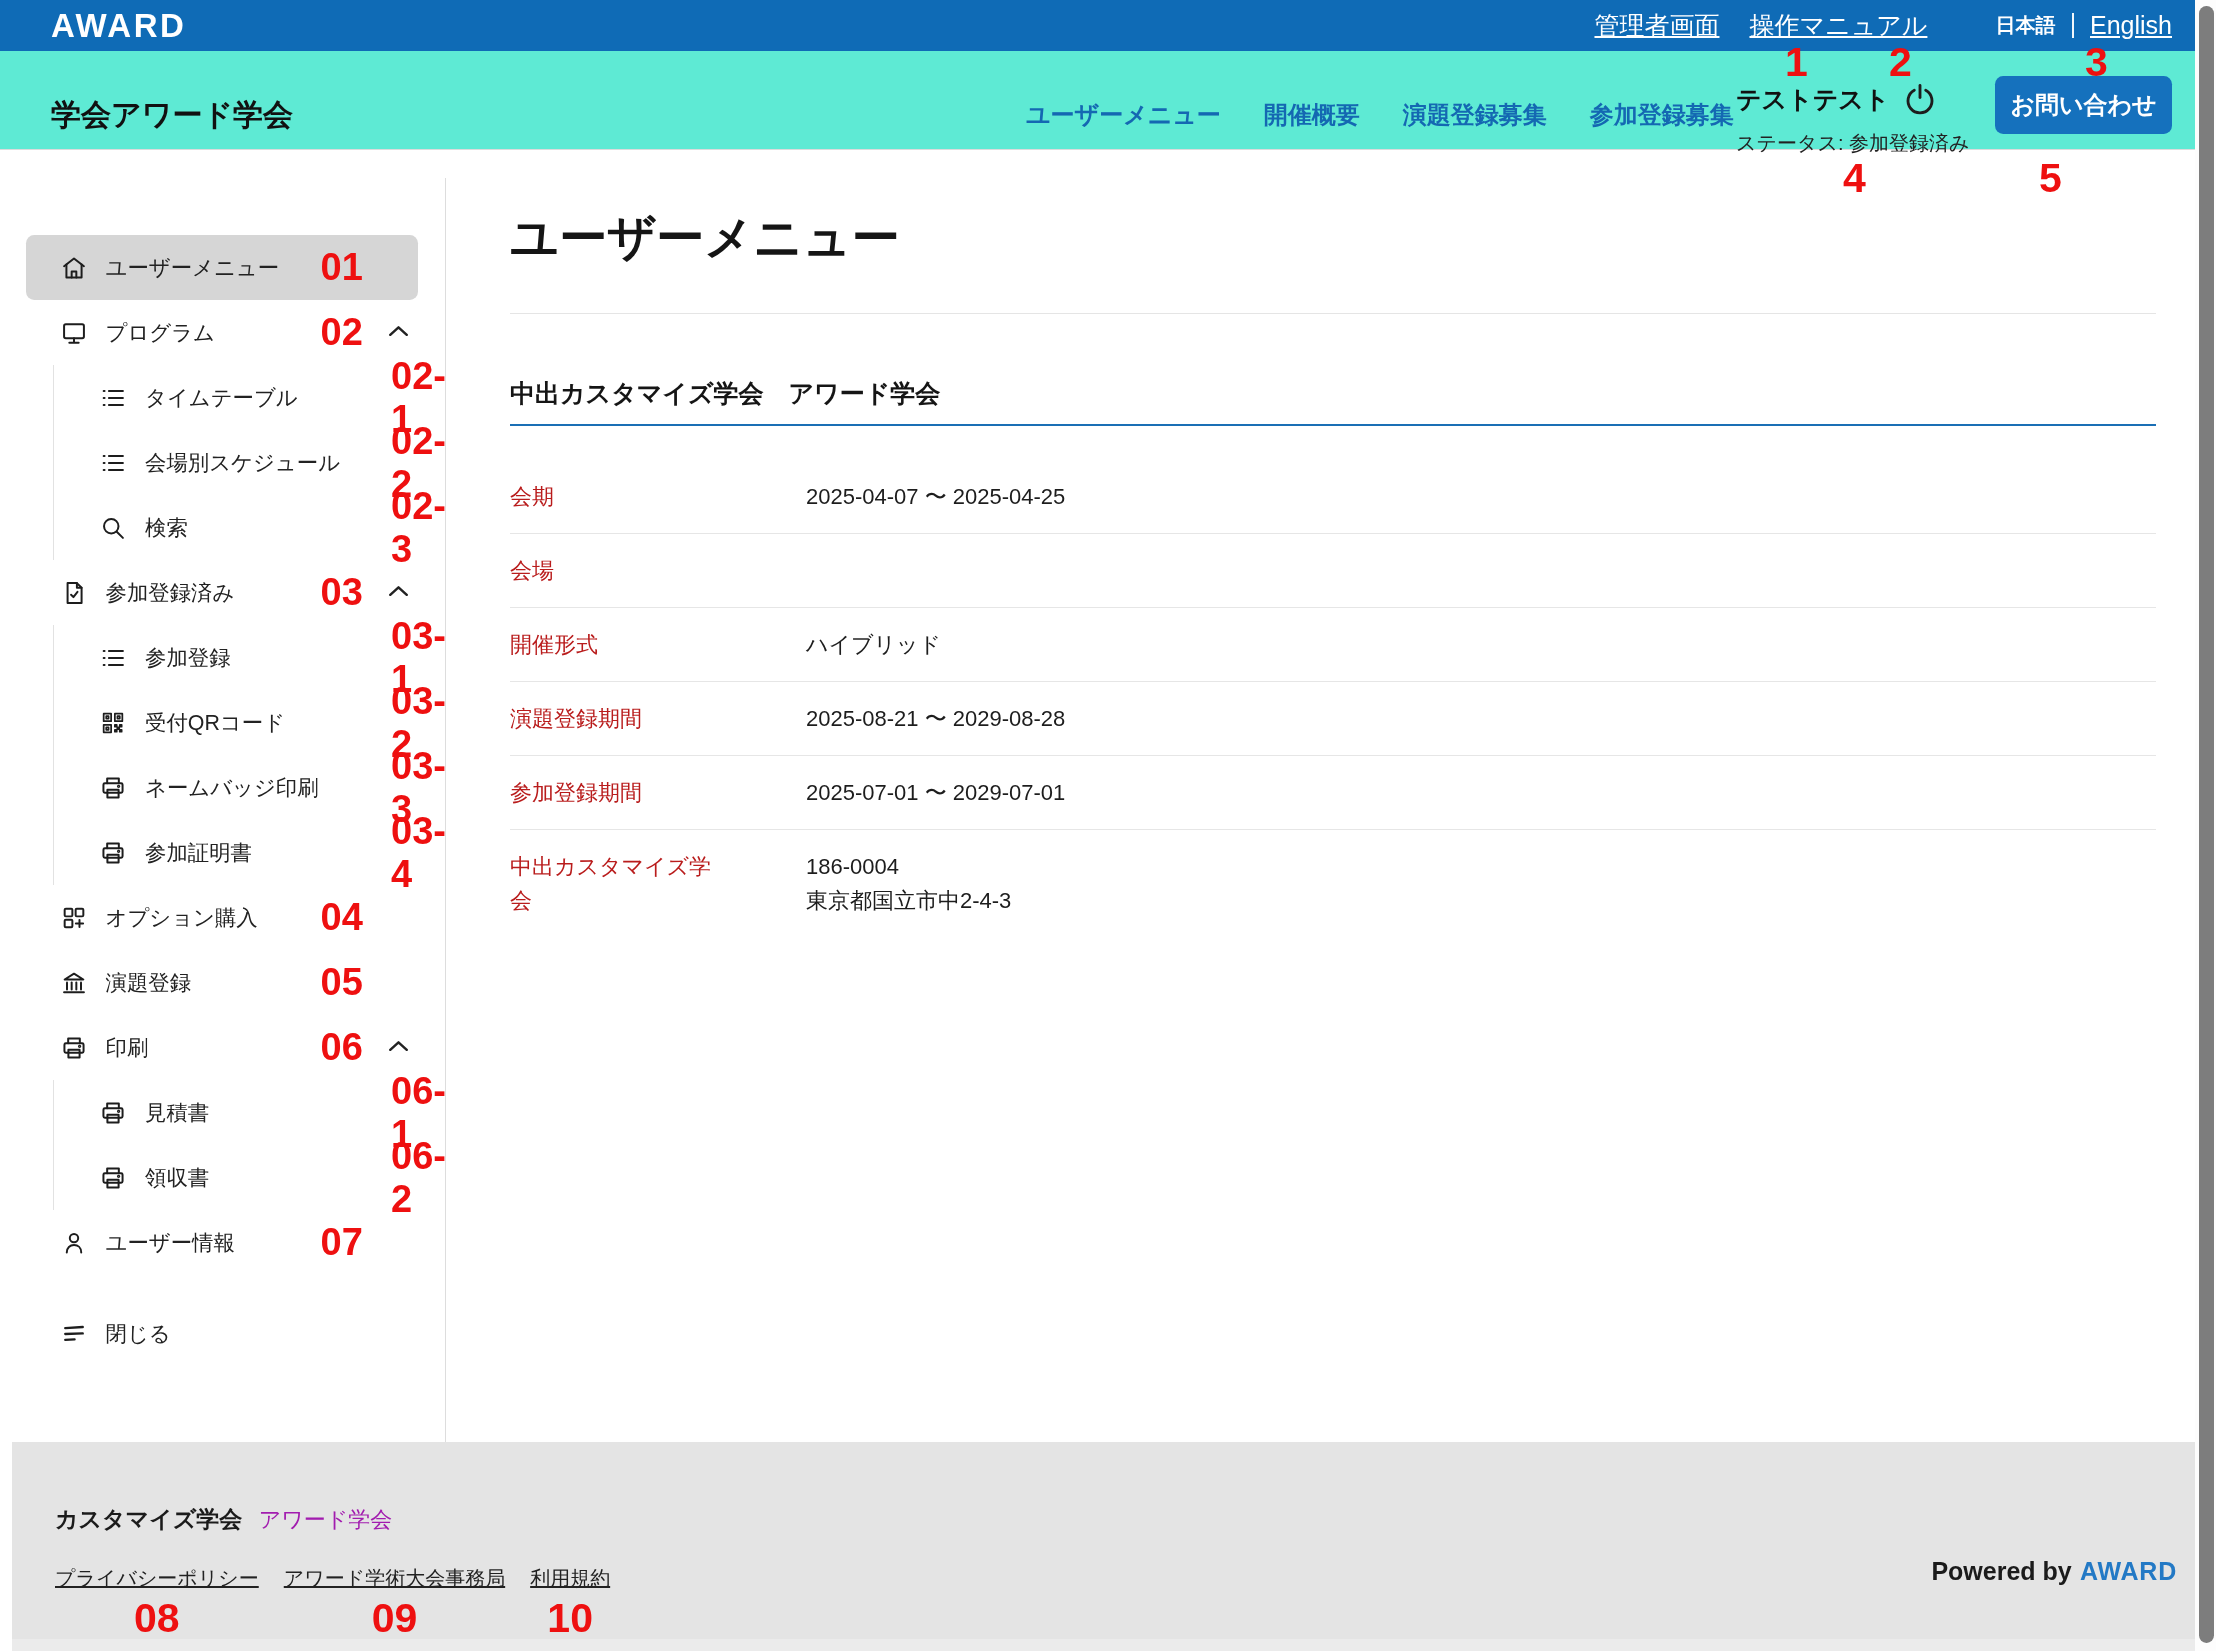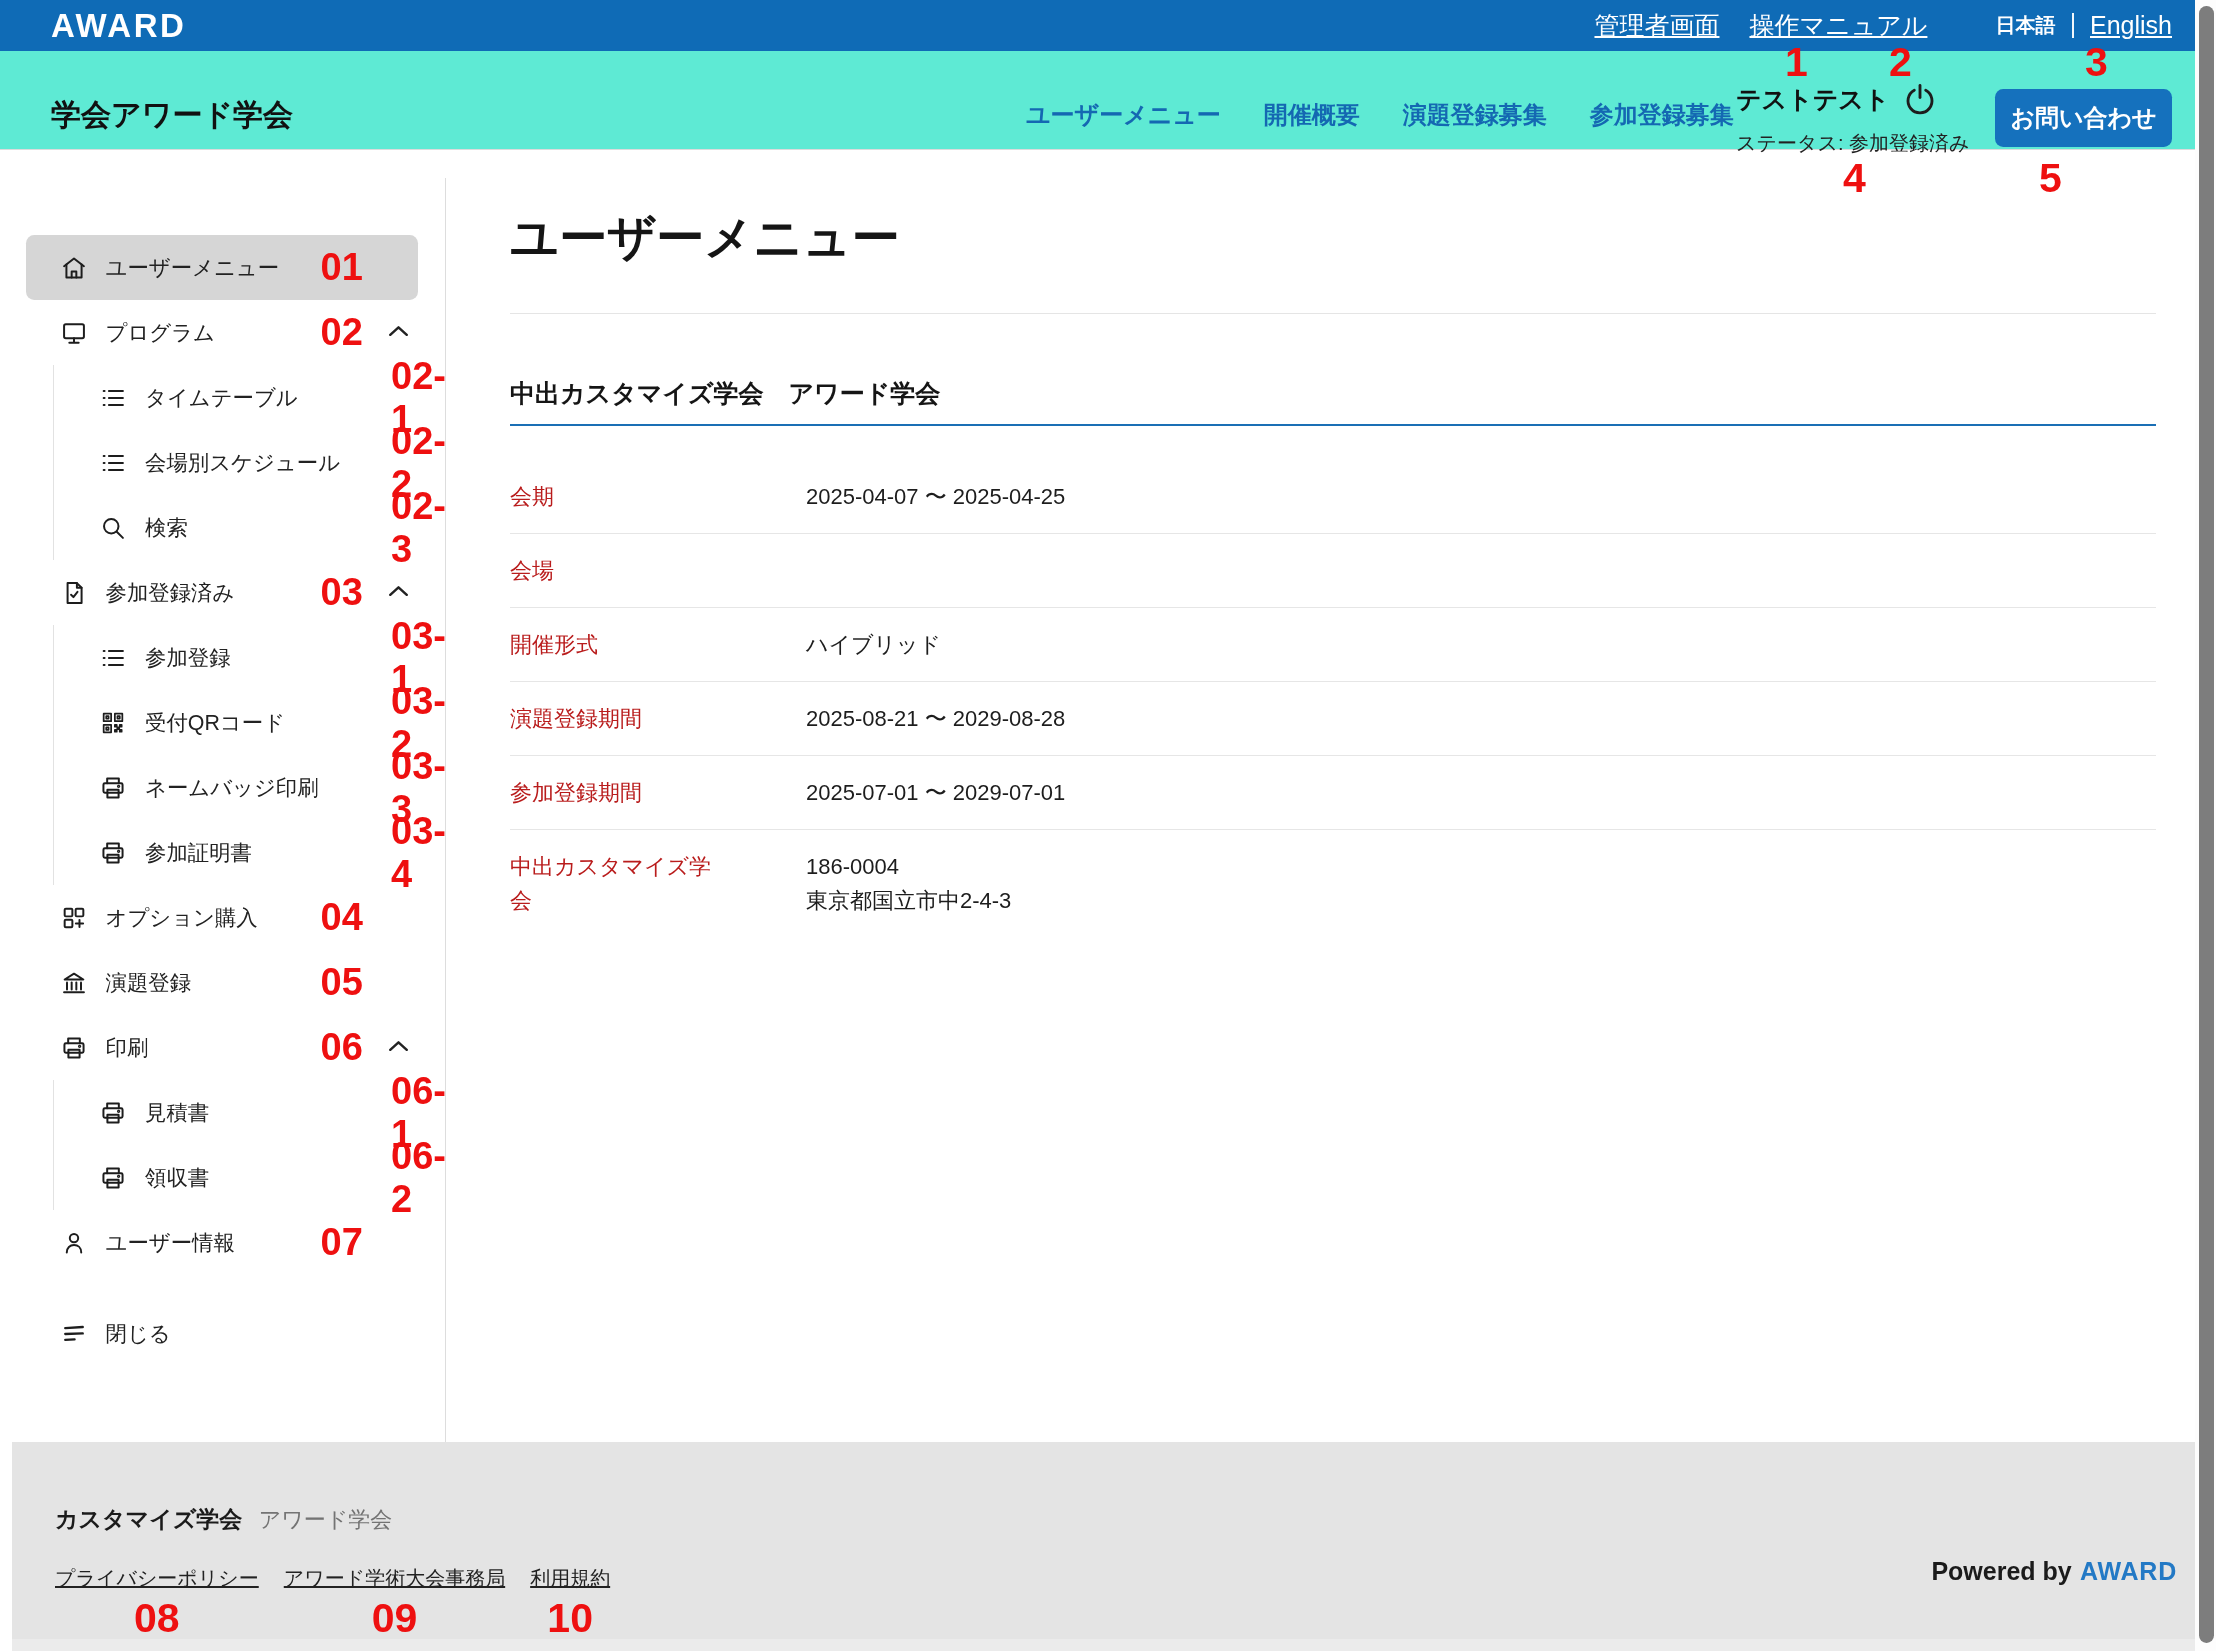--- a/index.html
+++ b/index.html
@@ -37,21 +37,21 @@
   .main-nav {
     position:absolute; left:1026px; top:0; height:127px;
     display:flex; align-items:center; gap:43px;
   }
   .nav-item { color:#1468b2; font-size:24px; font-weight:bold; cursor:pointer; white-space:nowrap; }
   .user-block { position:absolute; left:1736px; top:30px; }
   .user-line { display:flex; align-items:center; gap:12px; }
   .user-name { font-size:25px; font-weight:bold; color:#111; }
   .user-status { margin-top:13px; font-size:20px; color:#222; }
   .contact-btn {
-    position:absolute; left:1995px; top:38px; width:177px; height:58px;
+    position:absolute; left:1995px; top:25px; width:177px; height:58px;
     background:#1571bd; border:none; border-radius:8.2px;
     color:#fff; font-size:24px; font-weight:bold; cursor:pointer;
     display:flex; align-items:center; justify-content:center;
     font-family:inherit;
   }
   
   .ann { color:#ee1010; font-weight:bold; }
   .ann-abs { position:absolute; font-size:41px; z-index:40; }
   .ann-1 { left:1785px; top:39px; }
   .ann-2 { left:1889px; top:39px; }
@@ -95,21 +95,21 @@
   .info-label .inner { display:inline-block; max-width:214px; }
   .info-value { font-size:22px; color:#1d1d1d; line-height:34px; white-space:pre-line; }
   
   .footer {
     position:absolute; left:12px; top:1442px; width:2216px; height:210px;
     background:#e4e4e4;
   }
   .footer-strip { position:absolute; left:0; bottom:0; width:100%; height:13px; background:#ebebeb; }
   .footer-org { position:absolute; left:43px; top:62px; display:flex; align-items:baseline; }
   .org-bold { font-size:23px; font-weight:bold; color:#1b1b1b; }
-  .org-normal { font-size:22px; color:#737373; margin-left:16.5px; }
+  .org-normal { font-size:22px; color:#a21caf; margin-left:16.5px; }
   .footer-links { position:absolute; left:43px; top:123px; display:flex; gap:25px; }
   .flink-col { display:flex; flex-direction:column; align-items:center; }
   .flink { font-size:20px; color:#222; text-decoration:underline; cursor:pointer; white-space:nowrap; }
   .flink-col .ann { font-size:41px; margin-top:3.3px; }
   .powered { position:absolute; right:51px; top:115px; font-size:25px; font-weight:bold; }
   .powered .brand { color:#2379c5; margin-left:8.2px; letter-spacing:0.8px; }
   
   .scroll-lane { position:absolute; right:0; top:0; width:21.4px; height:1652px; background:#fdfdfd; z-index:60; }
   .scroll-thumb { position:absolute; right:2.5px; top:5.8px; width:15px; height:1637px; background:#7d7d7d; border-radius:7.4px; cursor:pointer; }
   svg.ic { stroke:#1d1d1d; fill:none; stroke-width:1.7; stroke-linecap:round; stroke-linejoin:round; }

